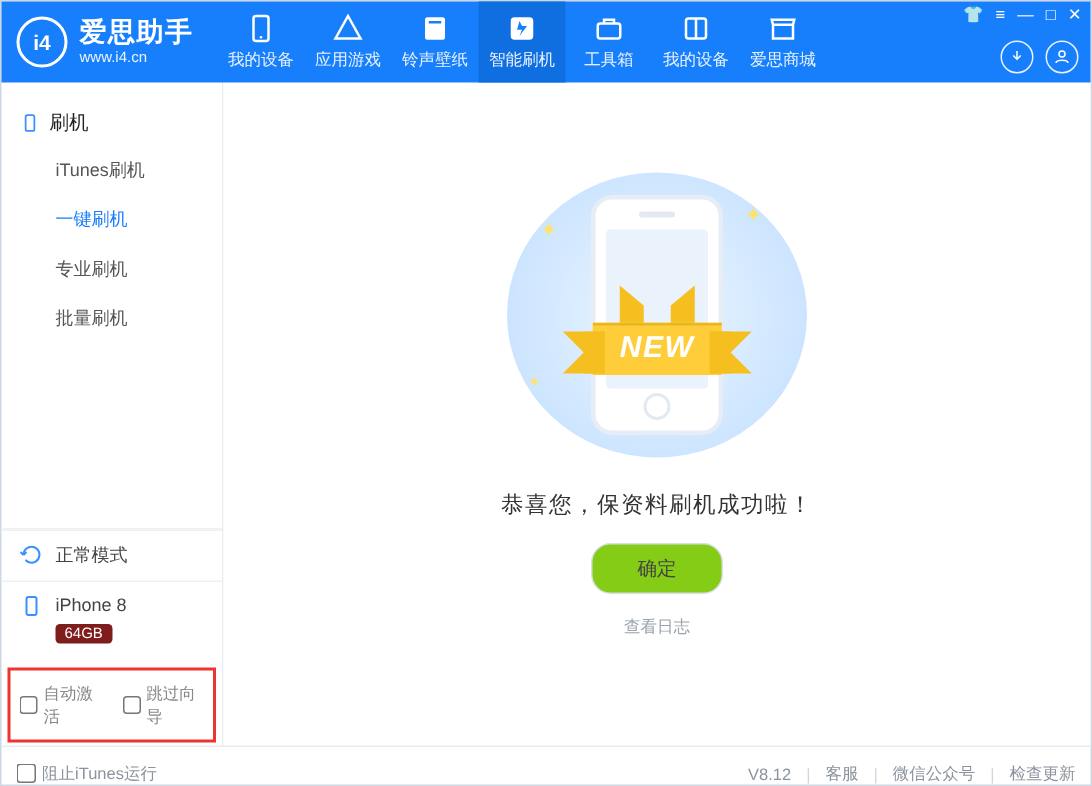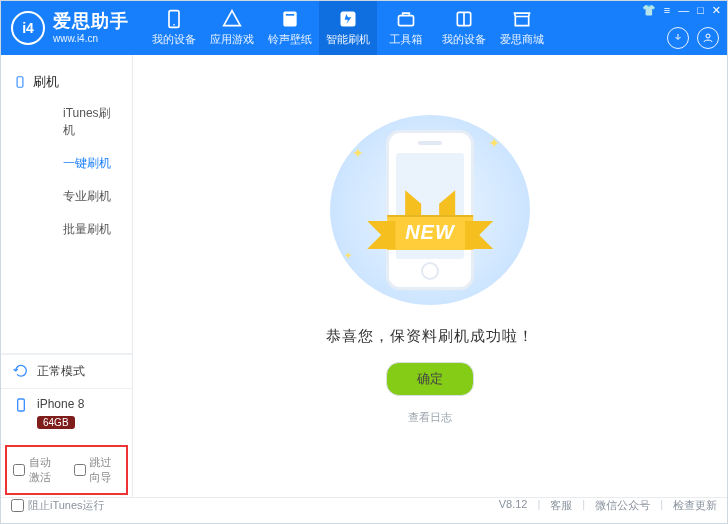--- a/index.html
+++ b/index.html
@@ -19,27 +19,27 @@
   .nav-item svg { width: 20px; height: 20px; fill: #fff; }
   .nav-label { font-size: 11px; }
   .header-right { position: absolute; right: 6px; top: 4px; display: flex; gap: 8px; align-items: center; }
   .win-ctrl { color: #fff; font-size: 11px; cursor: pointer; line-height: 1;}
   .header-icons { position: absolute; right: 8px; bottom: 6px; display: flex; gap: 8px; }
   .circle-icon { width: 22px; height: 22px; border: 1.5px solid rgba(255,255,255,0.9); border-radius: 50%; display: flex; align-items: center; justify-content: center; cursor: pointer; }
   .circle-icon svg { width: 12px; height: 12px; stroke: #fff; fill: none; stroke-width: 2; }
 
   
   .body { flex: 1; display: flex; min-height: 0; }
-  .sidebar { width: 132px; border-right: 1px solid #e8ecef; display: flex; flex-direction: column; }
+  .sidebar { width: 148px; border-right: 1px solid #e8ecef; display: flex; flex-direction: column; }
   .side-scroll { flex: 1; overflow: auto; padding-top: 6px; }
   .side-group { padding: 6px 0; }
   .group-head { display: flex; align-items: center; gap: 6px; padding: 6px 12px; font-size: 13px; color: #222; }
   .group-head svg { width: 14px; height: 14px; stroke: #3b90ff; fill: none; stroke-width: 2; }
   .group-head.more svg { stroke: #888; }
-  .group-items { display: flex; flex-direction: column; margin-left: 26px; }
+  .group-items { display: flex; flex-direction: column; }
   .sb-item { padding: 8px 12px 8px 36px; color: #555; cursor: pointer; font-size: 12px; }
   .sb-item.active { color: #187ffc; }
 
   .side-panels { border-top: 1px solid #eef1f4; }
   .panel-row { display: flex; align-items: flex-start; gap: 8px; padding: 8px 12px; font-size: 12px; color: #444; }
   .panel-row svg { width: 16px; height: 16px; }
   .badge-cap { display: inline-block; background: #7f1d1d; color: #fff; font-size: 10px; padding: 1px 6px; border-radius: 3px; margin-left: 24px; margin-top: -2px;}
   .device-block { padding: 6px 12px 10px 12px; }
   .mode-row{ border-top:1px solid #eef1f4; border-bottom:1px solid #eef1f4;}
   .red-box { border: 2px solid #e33; margin: 6px 4px 2px 4px; padding: 8px 6px; display: flex; gap: 14px; align-items: center; }
@@ -63,21 +63,21 @@
   .ribbon-body:after{ right:-20px; border-right-color:transparent;}
   .ribbon-tail-l,.ribbon-tail-r{position:absolute; top:-18px; width:16px; height:26px; background:#f5bf20;}
   .ribbon-tail-l{ left:18px; transform:skewY(40deg);} 
   .ribbon-tail-r{ right:18px; transform:skewY(-40deg);}
 
   .success-text { margin-top: 22px; font-size: 15px; color: #333; letter-spacing: 1px; }
   .ok-btn { margin-top: 16px; border: 1px solid #d9dee5; background: #84cc16; padding: 7px 30px; font-size: 13px; color: #444; cursor: pointer; border-radius: 13px; }
   .log-link { margin-top: 14px; font-size: 11px; color: #9aa3ad; cursor: pointer; }
 
   
-  .footer { height: 26px; border-top: 1px solid #e8ecef; display: flex; align-items: flex-start; padding: 0 10px; font-size: 11px; color: #8a939e; gap: 10px; }
+  .footer { height: 26px; border-top: 1px solid #e8ecef; display: flex; align-items: flex-end; padding: 0 10px; font-size: 11px; color: #8a939e; gap: 10px; }
   .footer .spacer { flex: 1; }
   .footer .sep { color: #cfd6de; }
   .footer-chk { display: flex; align-items: center; gap: 4px; }
 </style>
 </head>
 <body>
 
 <div class="root">
 
   <div class="header">

